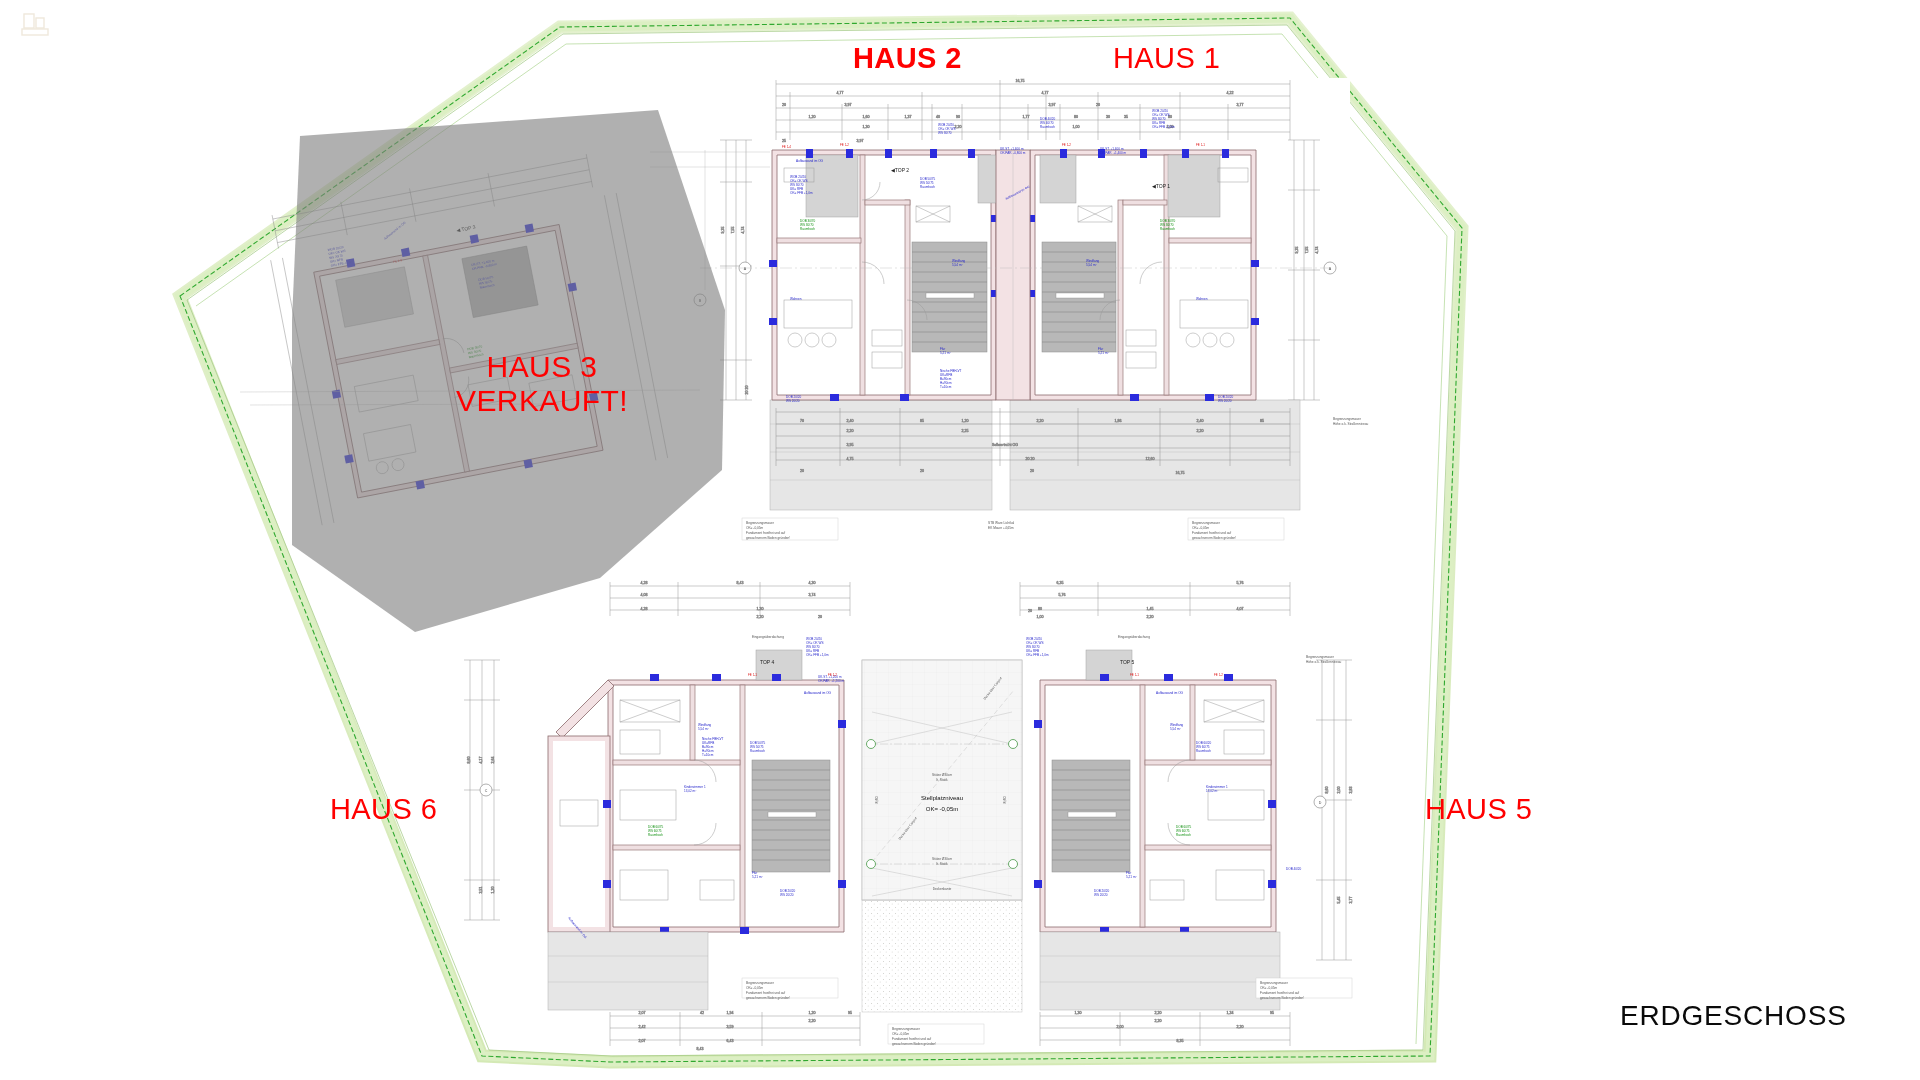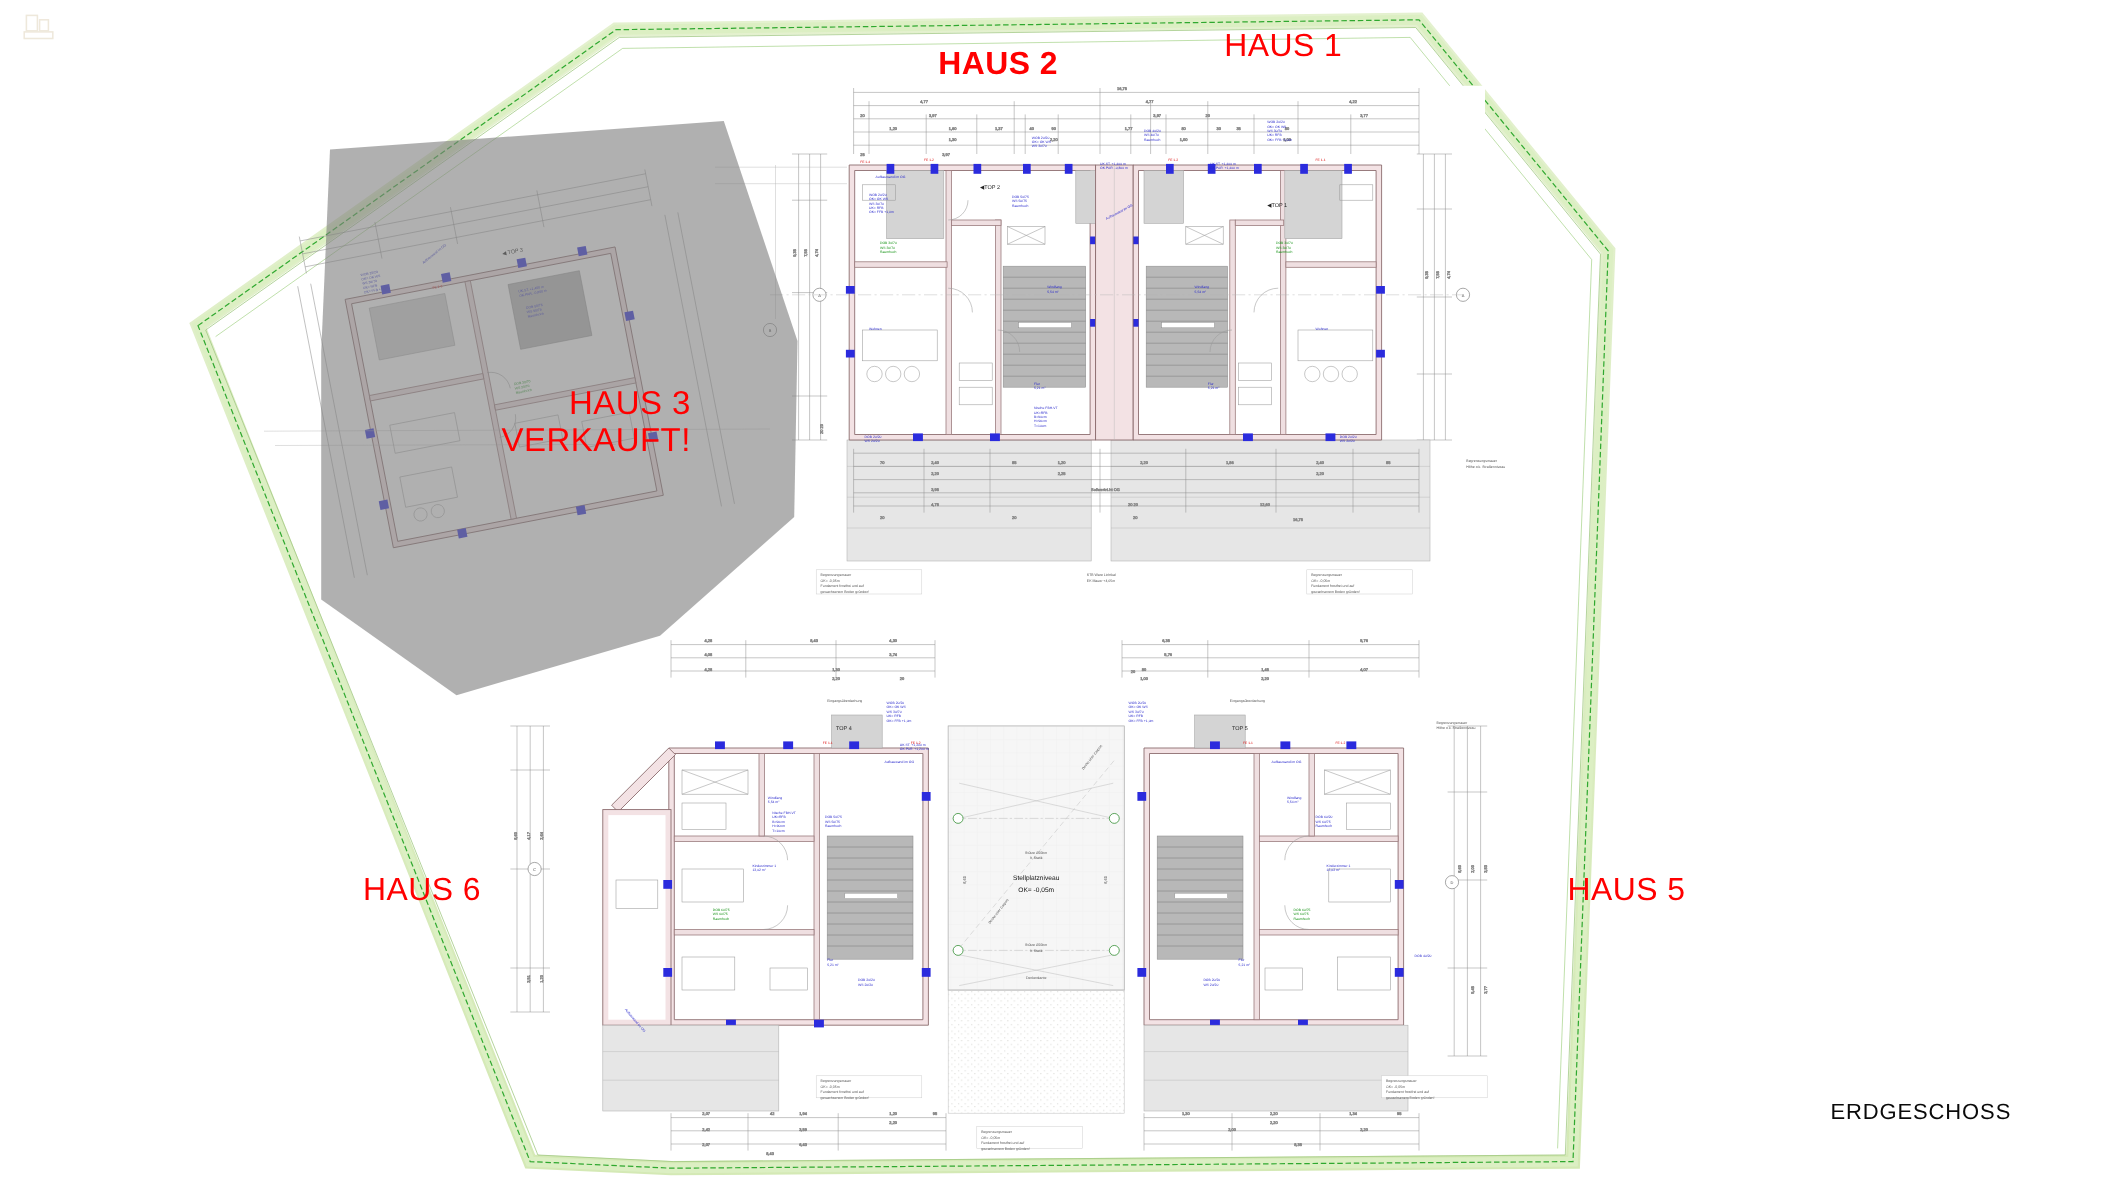--- a/index.html
+++ b/index.html
@@ -13,30 +13,30 @@
     color:#ff0000;
     font-family:"Liberation Sans",sans-serif;
     font-size:29px;
     font-weight:400;
     letter-spacing:.4px;
     white-space:pre;
     line-height:1.13;
     user-select:none;
   }
   .haus-label.big{font-size:30px;}
-  #lbl-h1{left:1113px;top:26px;}
+  #lbl-h1{left:1113px;top:42px;}
   #lbl-h2{left:853px;top:42px;font-weight:bold;}
-  #lbl-h3{left:456px;top:350px;text-align:right;}
+  #lbl-h3{left:456px;top:350px;text-align:center;}
   #lbl-h4{left:330px;top:793px;}
   #lbl-h5{left:1425px;top:793px;text-align:center;}
 
   #floor-title{
-    position:absolute;left:1664px;top:1000px;
+    position:absolute;left:1620px;top:1000px;
     font-family:"Liberation Sans",sans-serif;
-    font-size:20px;color:#0a0a0a;letter-spacing:.8px;white-space:nowrap;
+    font-size:28px;color:#0a0a0a;letter-spacing:.8px;white-space:nowrap;
   }
 
   
   #watermark{
     position:absolute;left:20px;top:10px;width:46px;height:30px;
     opacity:.30;
   }
 
   
   svg#plan{position:absolute;left:0;top:0;width:1920px;height:1080px;}

